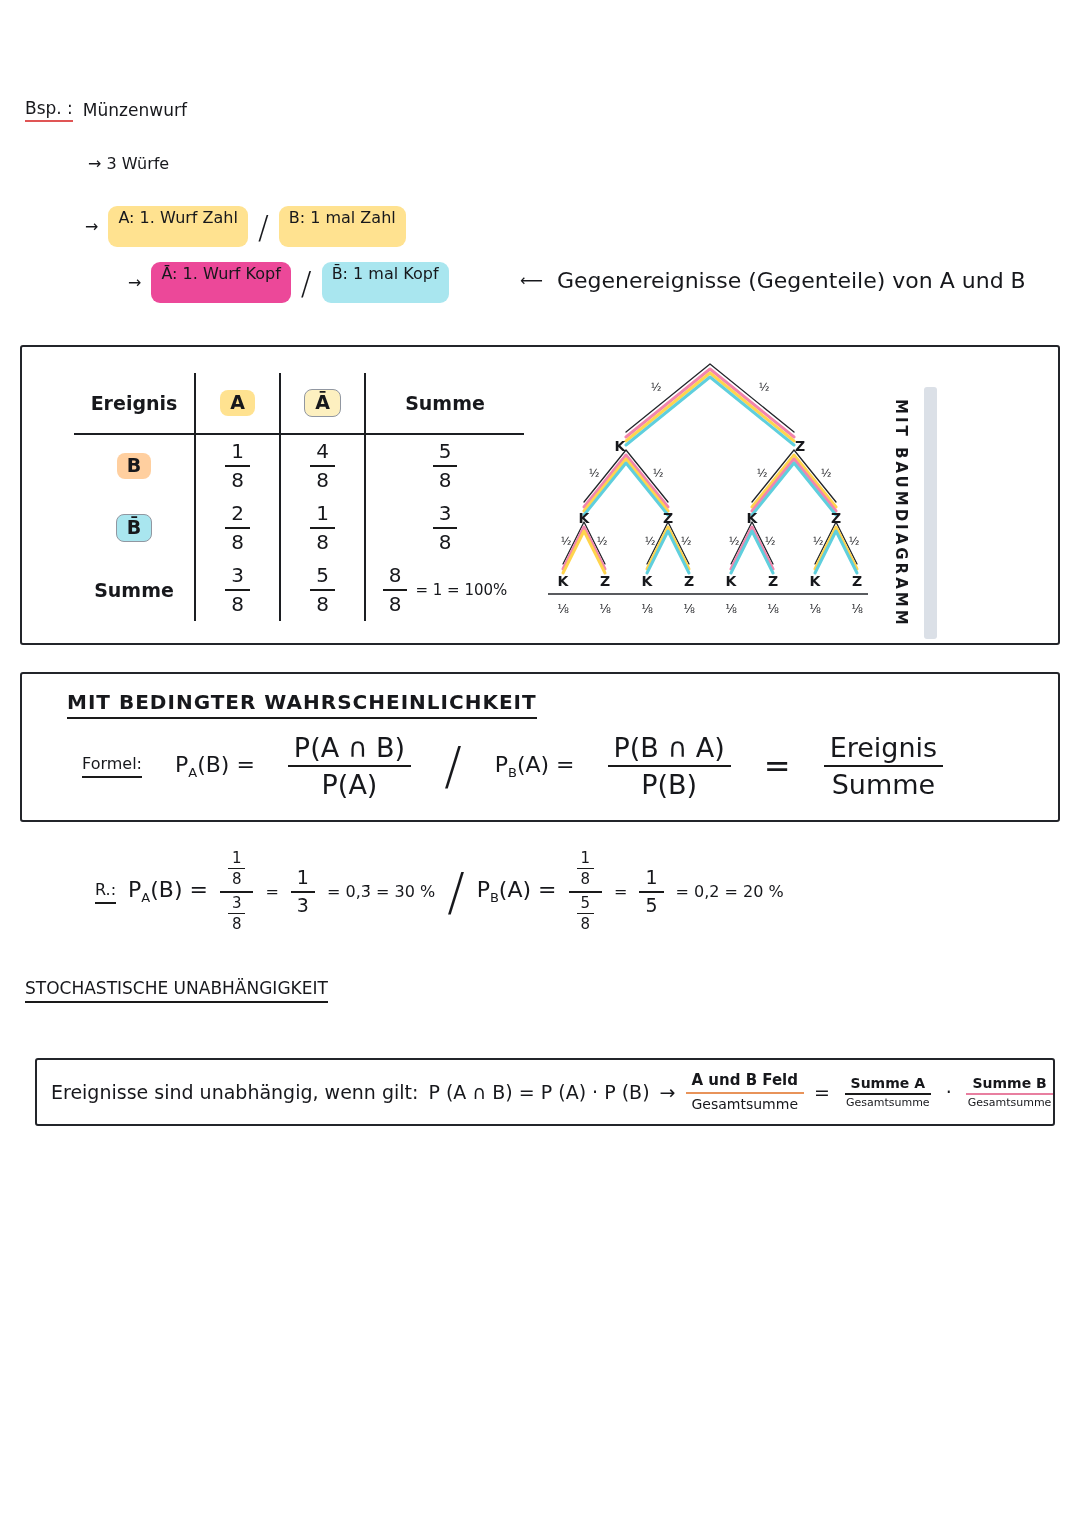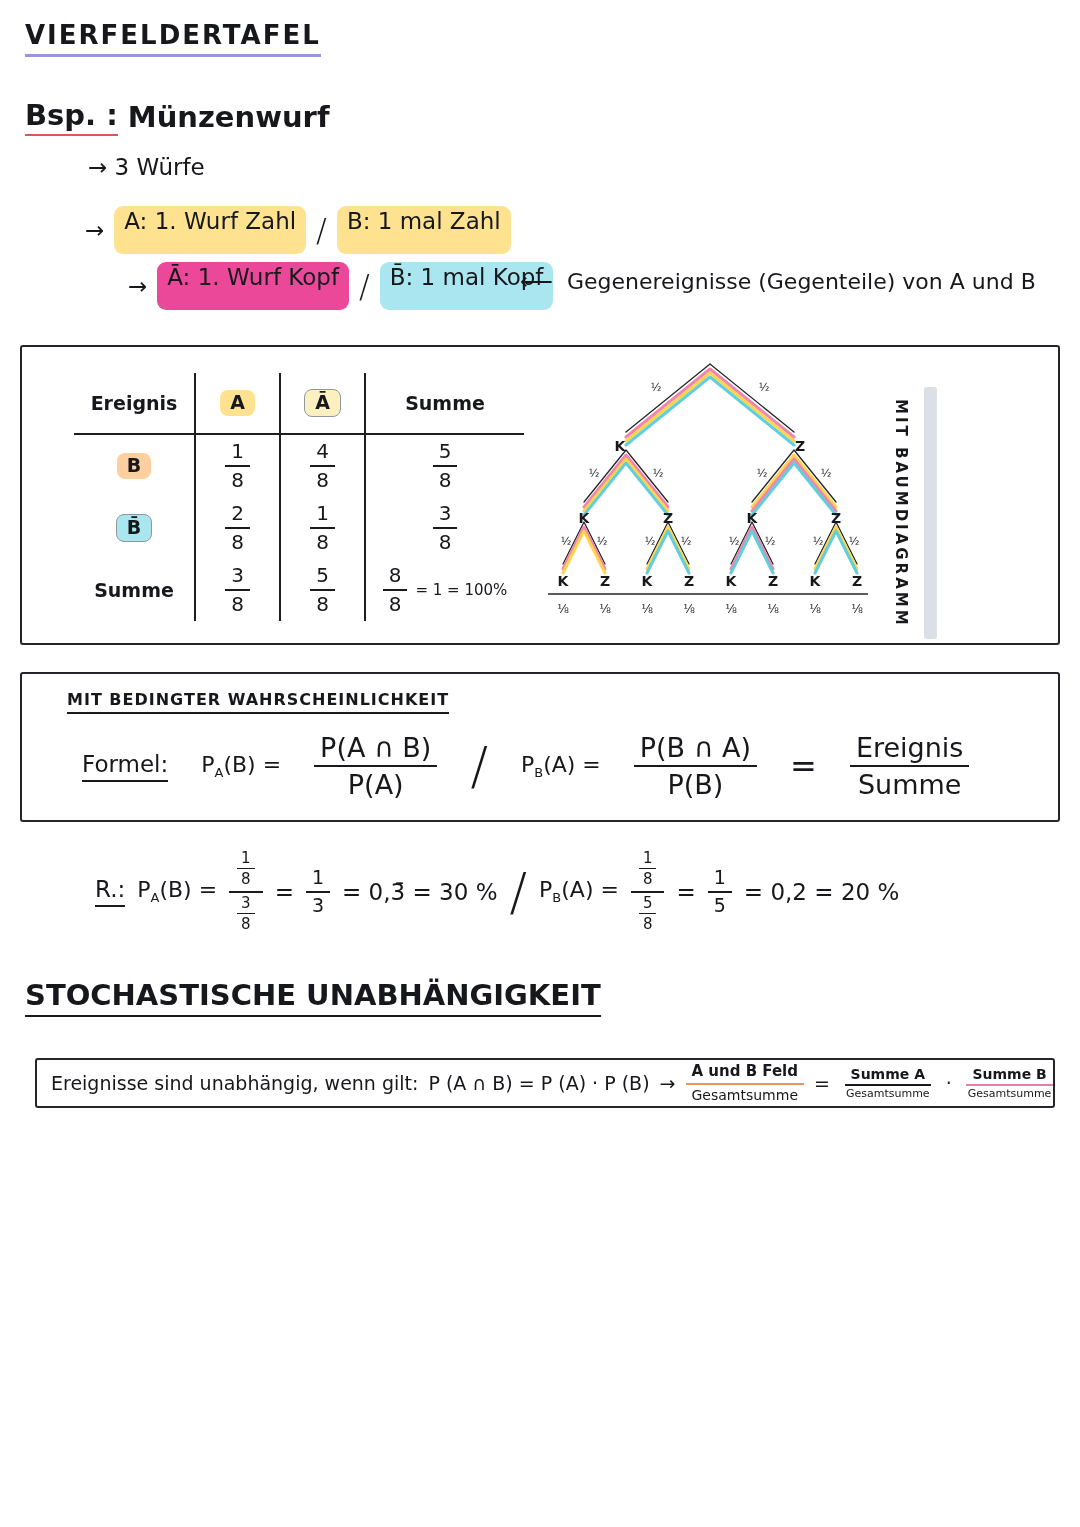--- a/index.html
+++ b/index.html
@@ -3,23 +3,23 @@
 <meta charset="utf-8">
 <style>
   *{box-sizing:border-box;margin:0;padding:0;}
   html,body{background:#ffffff;}
   .page{position:relative;width:1080px;height:1527px;background:#ffffff;
         font-family:"DejaVu Sans",sans-serif;color:#17181c;overflow:hidden;}
   .abs{position:absolute;}
   .row{display:flex;align-items:center;white-space:nowrap;}
 
   .title{font-size:26px;font-weight:600;letter-spacing:2px;}
-  .h2{font-size:29px;font-weight:700;}
-  .h3{font-size:16px;font-weight:600;letter-spacing:1px;}
-  .body-text{font-size:23px;}
+  .h2{font-size:17px;font-weight:400;}
+  .h3{font-size:20px;font-weight:600;letter-spacing:1px;}
+  .body-text{font-size:16px;}
   .note1{font-size:22px;}
   .note2{font-size:15px;}
 
   .u-purple{border-bottom:3.5px solid #9795dd;padding-bottom:4px;}
   .u-red{border-bottom:2.5px solid #e05555;padding-bottom:2px;}
   .u-black{border-bottom:2.2px solid #1a1a1a;padding-bottom:3px;}
 
   .hl{border-radius:9px;padding:2px 10px 20px;}
   .hl-yellow{background:#ffe290;}
   .hl-pink{background:#ec4899;}
@@ -74,23 +74,20 @@
 
   .formula-term{font-size:22px;white-space:nowrap;}
   .formula-term sub{font-size:13px;}
   .ind-text{font-size:19px;white-space:nowrap;}
 </style>
 </head>
 <body>
 
 <div class="page">
 
-  <div class="abs" style="left:25px;top:20px;">
-    <span class="title u-purple">VIERFELDERTAFEL</span>
-  </div>
 
   <div class="abs row" style="left:25px;top:98px;gap:10px;">
     <span class="h2 u-red">Bsp. :</span>
     <span class="h2">Münzenwurf</span>
   </div>
 
   <div class="abs body-text" style="left:88px;top:154px;">→ 3 Würfe</div>
 
   <div class="abs row" style="left:85px;top:206px;gap:10px;">
     <span class="body-text">→</span>
@@ -346,21 +343,21 @@
         <span class="num">1</span>
         <span class="den">5</span>
       </span>
     <span class="body-text">= 0,2 = 20 %</span>
   </div>
 
   <div class="abs" style="left:25px;top:978px;">
     <span class="h2 u-black">STOCHASTISCHE UNABHÄNGIGKEIT</span>
   </div>
 
-  <div class="panel row" style="left:35px;top:1058px;width:1020px;height:50px;padding-left:14px;gap:10px;">
+  <div class="panel row" style="left:35px;top:1058px;width:1020px;height:68px;padding-left:14px;gap:10px;">
     <span class="ind-text">Ereignisse sind unabhängig, wenn gilt:</span>
     <span class="ind-text">P (A ∩ B) = P (A) · P (B)</span>
     <span class="ind-text">→</span>
     <span class="frac ind-frac1 bar-orange">
         <span class="num">A und B Feld</span>
         <span class="den">Gesamtsumme</span>
       </span>
     <span class="ind-text">=</span>
     <span class="frac ind-frac2">
         <span class="num">Summe A</span>

